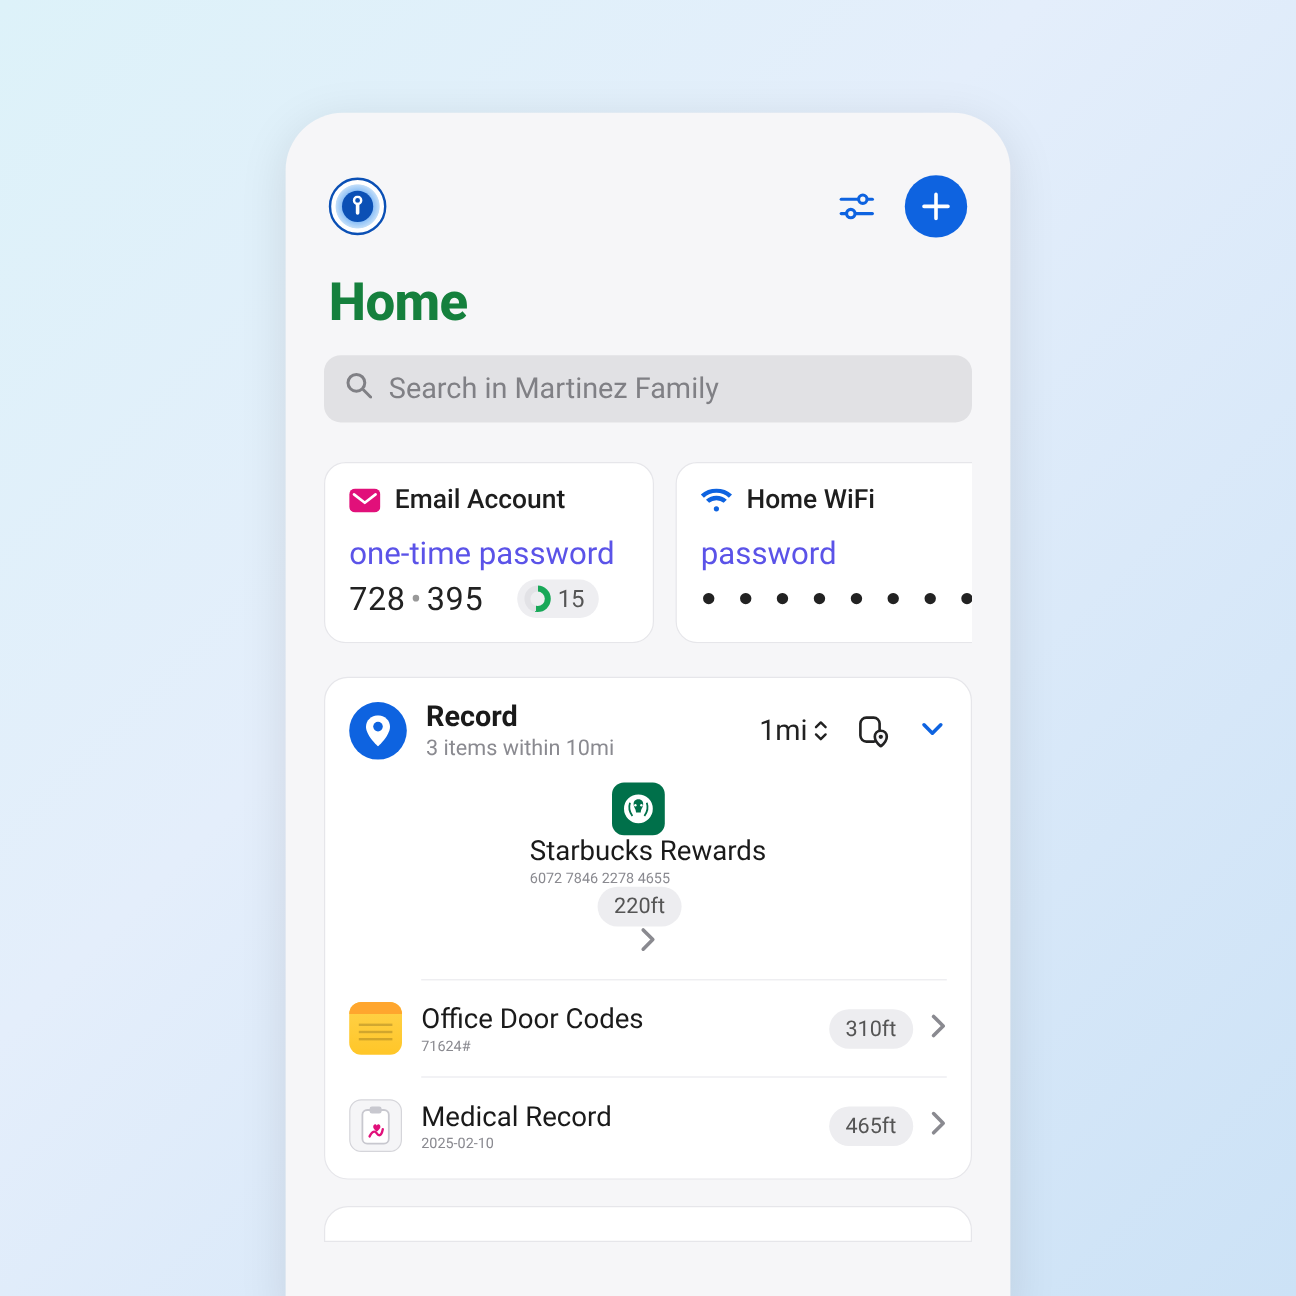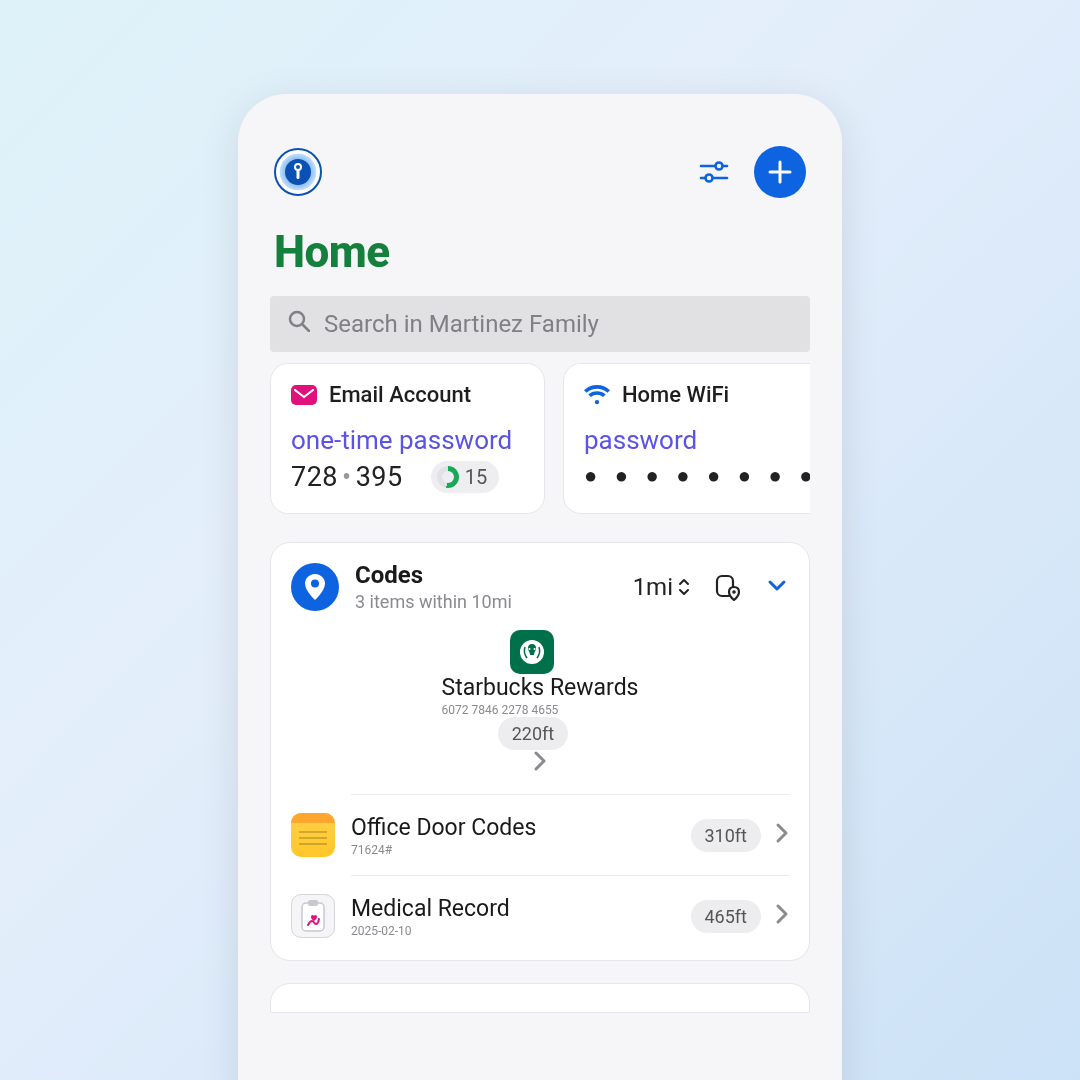--- a/index.html
+++ b/index.html
@@ -79,32 +79,32 @@
     font-weight: 800;
     color: #15803d;
     margin-top: 28px;
     padding: 0 4px;
     letter-spacing: -0.5px;
   }
   
   .searchbar {
     margin-top: 18px;
     background: #e1e1e4;
-    border-radius: 4px;
+    border-radius: 14px;
     height: 56px;
     display: flex;
     align-items: center;
     padding: 0 18px;
     gap: 14px;
     color: #808085;
   }
   .searchbar span { font-size: 24px; }
   
   .cards-row {
-    margin-top: 11px;
+    margin-top: 33px;
     display: flex;
     gap: 18px;
     overflow: hidden;
   }
   .card {
     background: #fff;
     border: 1px solid #e6e6ea;
     border-radius: 18px;
     padding: 18px 20px 20px;
     min-width: 275px;
@@ -262,21 +262,21 @@
 
   <div class="panel">
     <div class="panel-header">
       <div class="pin-circle">
         <svg width="20" height="26" viewBox="0 0 20 26">
             <path d="M10 0C4.5 0 0 4.3 0 9.6 0 17 10 26 10 26s10-9 10-16.4C20 4.3 15.5 0 10 0z" fill="#fff"></path>
             <circle cx="10" cy="9.5" r="4" fill="#0e63e0"></circle>
           </svg>
       </div>
       <div class="panel-titles">
-        <div class="panel-title">Codes</div>
+        <div class="panel-title">Record</div>
         <div class="panel-sub">3 items within 10mi</div>
       </div>
       <div class="range-sel">
         <span>1mi</span>
         <svg width="14" height="20" viewBox="0 0 14 20">
             <path d="M3 7l4-4 4 4M3 13l4 4 4-4" stroke="#222" stroke-width="2" fill="none" stroke-linecap="round" stroke-linejoin="round"></path>
           </svg>
       </div>
       <div class="geo-btn">
         <svg width="28" height="28" viewBox="0 0 28 28" fill="none" stroke="#222" stroke-width="2.2">

